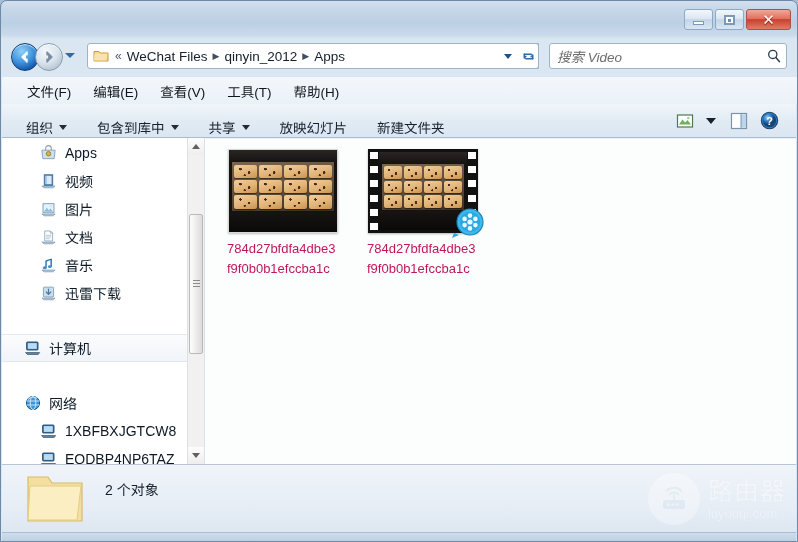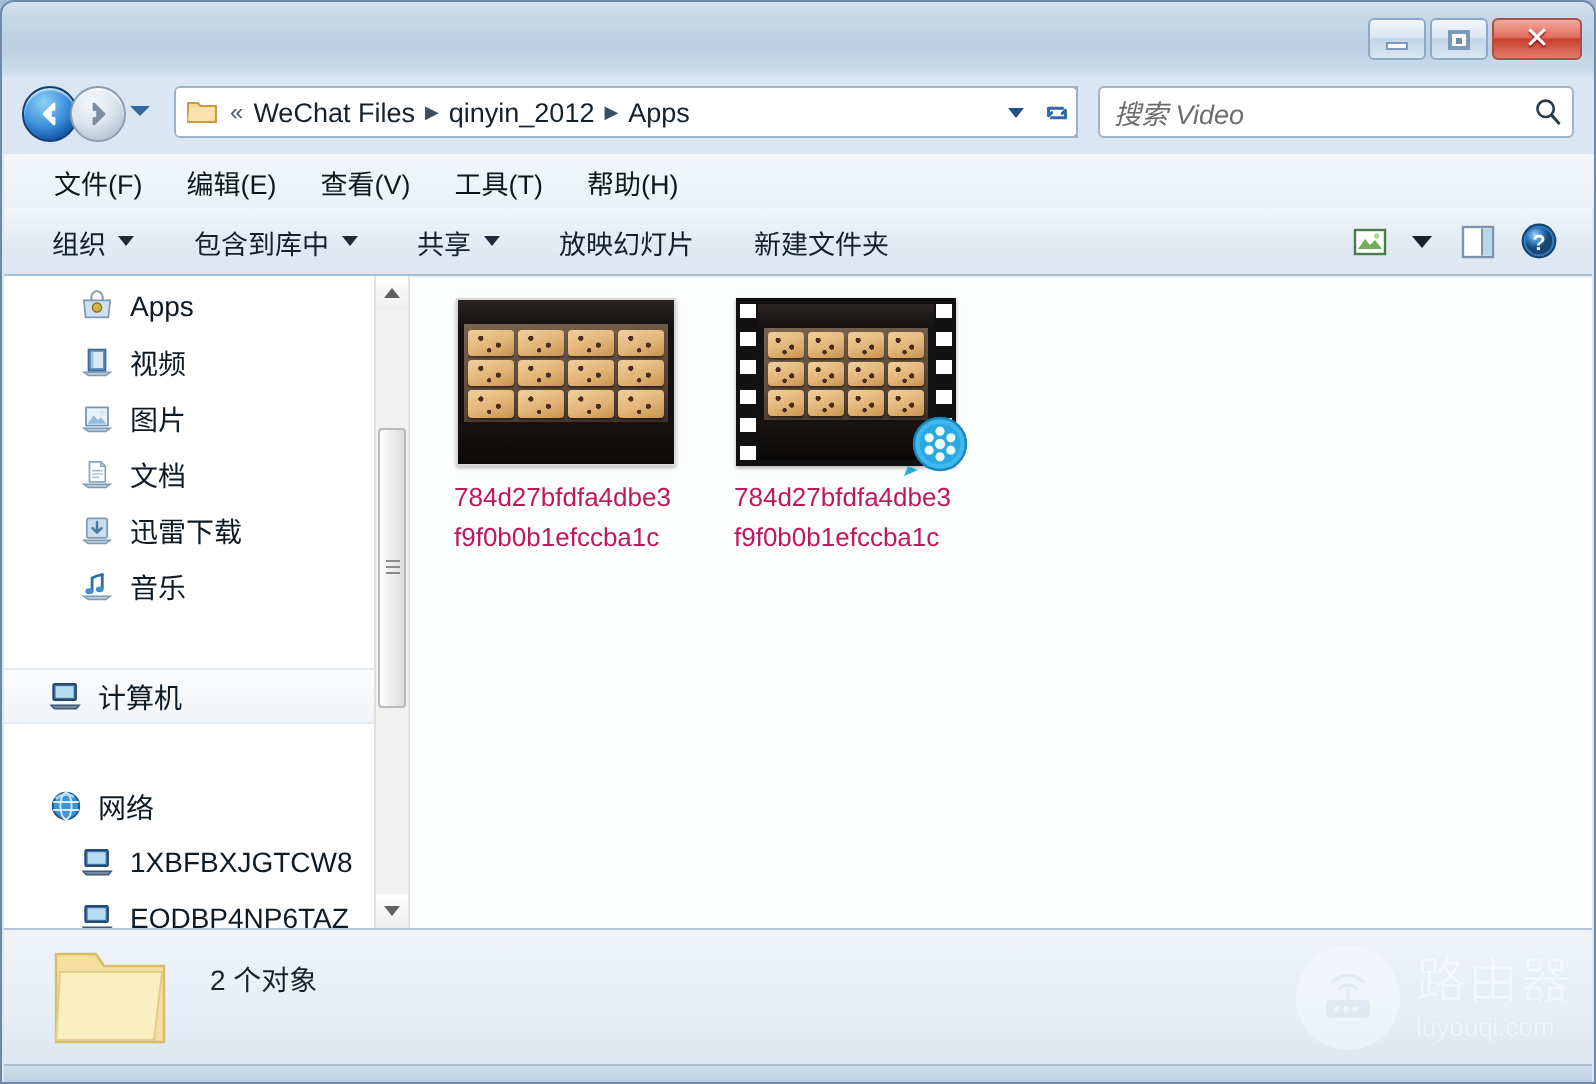--- a/index.html
+++ b/index.html
@@ -223,21 +223,21 @@
 
   
   .toolbar {
     position: absolute;
     left: 1px; top: 103px;
     width: 794px; height: 34px;
     box-sizing: border-box;
     background: linear-gradient(180deg, #f0f5fa 0%, #e2ebf4 50%, #dbe6f1 100%);
     border-bottom: 1px solid #a7bdd1;
     display: flex;
-    align-items: center;
+    align-items: flex-end;
     padding-left: 24px;
   }
   .tb-btn {
     display: flex;
     align-items: center;
     font-size: 13.5px;
     color: #13212e;
     margin-right: 30px;
     cursor: default;
     white-space: nowrap;
@@ -712,38 +712,38 @@
                 <path d="M6.4 6.2 H12 M6.4 8 H12 M6.4 9.8 H10.2" stroke="#aebecd" stroke-width=".9"></path>
               </svg>
             </span>
             <span class="nav-label">文档</span>
           </div>
 
           <div class="nav-item">
             <span class="ico">
               <svg width="17" height="16" viewBox="0 0 18 16">
                 <path d="M2 13.4 L16 13.4 L13.6 15.2 L4.4 15.2 Z" fill="#b9cddd" stroke="#7d9ab4" stroke-width=".8"></path>
-                <rect x="3.6" y="1.8" width="10.8" height="10.4" rx="1" fill="#ccdeec" stroke="#7c99b3" stroke-width=".9"></rect>
-                <path d="M9 3.8 L9 8.6 M6.6 7 L9 9.4 L11.4 7" fill="none" stroke="#4d7899" stroke-width="1.3" stroke-linecap="round" stroke-linejoin="round"></path>
-              </svg>
-            </span>
-            <span class="nav-label">迅雷下载</span>
-          </div>
-
-          <div class="nav-item">
-            <span class="ico">
-              <svg width="17" height="16" viewBox="0 0 18 16">
-                <path d="M2 13.4 L16 13.4 L13.6 15.2 L4.4 15.2 Z" fill="#b9cddd" stroke="#7d9ab4" stroke-width=".8"></path>
                 <path d="M11.8 2 L11.8 9.4" stroke="#2d6fa8" stroke-width="1.5" stroke-linecap="round"></path>
                 <path d="M11.8 2 C9 2.5 7.6 3.1 6.4 3.8 L6.4 10.4" stroke="#2d6fa8" stroke-width="1.5" fill="none" stroke-linecap="round"></path>
                 <ellipse cx="5" cy="10.8" rx="2.1" ry="1.6" fill="#3f8fd0"></ellipse>
                 <ellipse cx="10.4" cy="9.8" rx="2" ry="1.5" fill="#3f8fd0"></ellipse>
               </svg>
             </span>
             <span class="nav-label">音乐</span>
+          </div>
+
+          <div class="nav-item">
+            <span class="ico">
+              <svg width="17" height="16" viewBox="0 0 18 16">
+                <path d="M2 13.4 L16 13.4 L13.6 15.2 L4.4 15.2 Z" fill="#b9cddd" stroke="#7d9ab4" stroke-width=".8"></path>
+                <rect x="3.6" y="1.8" width="10.8" height="10.4" rx="1" fill="#ccdeec" stroke="#7c99b3" stroke-width=".9"></rect>
+                <path d="M9 3.8 L9 8.6 M6.6 7 L9 9.4 L11.4 7" fill="none" stroke="#4d7899" stroke-width="1.3" stroke-linecap="round" stroke-linejoin="round"></path>
+              </svg>
+            </span>
+            <span class="nav-label">迅雷下载</span>
           </div>
 
           <div class="nav-gap"></div>
 
           <div class="nav-item root selected">
             <span class="ico">
               <svg width="18" height="16" viewBox="0 0 18 16">
                 <rect x="2.6" y="2" width="11.4" height="8" rx=".8" fill="#3a6e9e" stroke="#24486b" stroke-width=".9"></rect>
                 <rect x="3.8" y="3.1" width="9" height="5.8" fill="#b9dcf4"></rect>
                 <path d="M1.6 12.6 L15.6 12.6 L14.2 14.4 L3.2 14.4 Z" fill="#6e8ba3" stroke="#3f5870" stroke-width=".8"></path>

